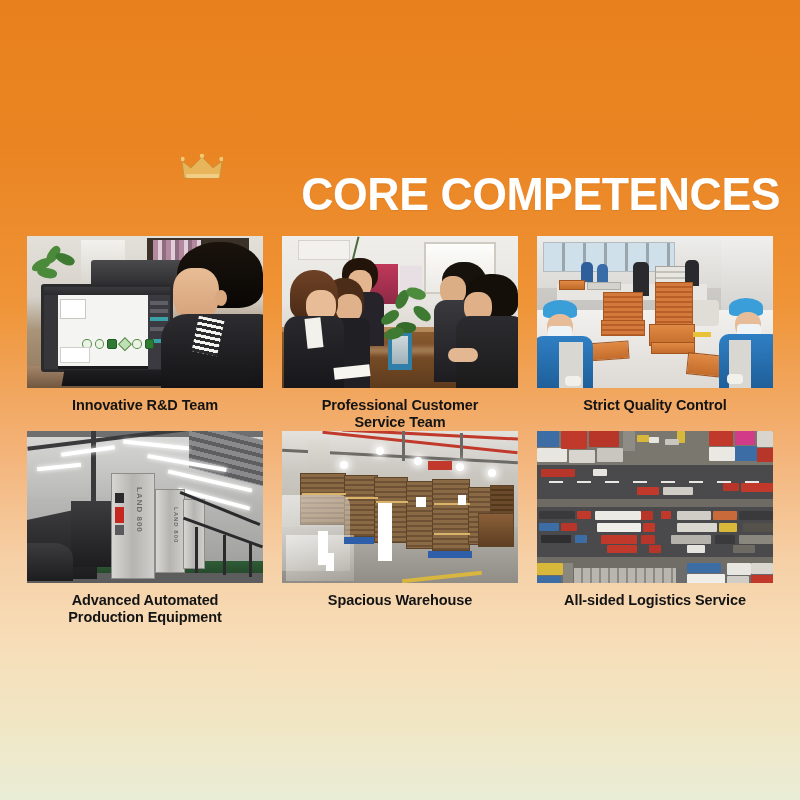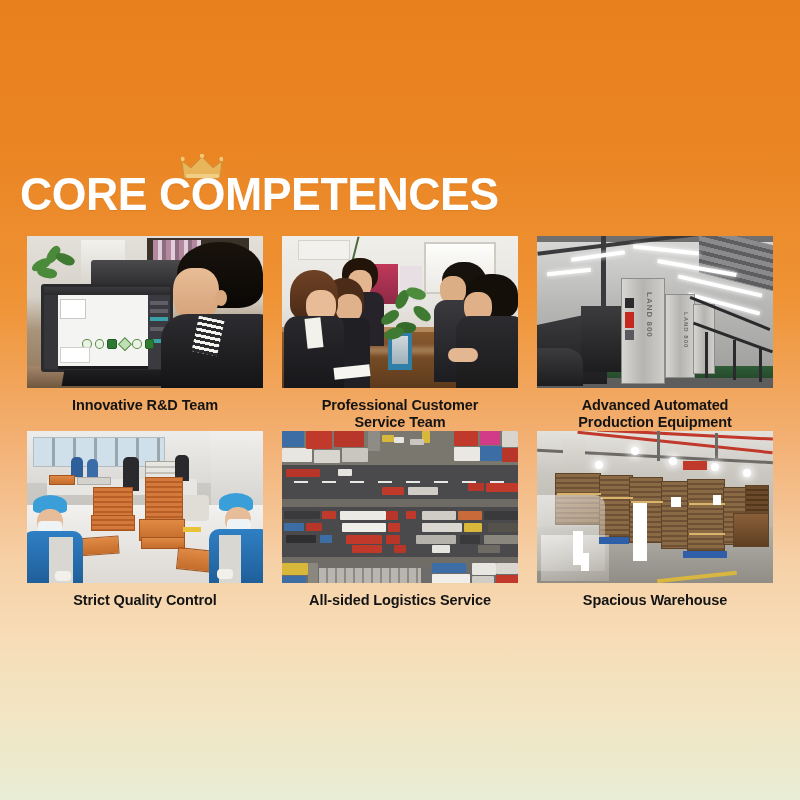--- a/index.html
+++ b/index.html
@@ -16,21 +16,21 @@
        #f7ddb8 80%,
        #f1e6c4 90%,
        #e9edd6 100%);
     overflow:hidden;
     position:relative;
   }
 
   
   .title-block {
     position:absolute; top:152px; left:0; width:800px;
-    text-align:left;
+    text-align:right;
   }
   .crown {
     position:absolute; left:181px; top:2px;
     width:42px; height:28px;
   }
   .title-text {
     font-size:47px;
     font-weight:bold;
     color:#ffffff;
     letter-spacing:-0.5px;
@@ -400,61 +400,20 @@
       <div class="hands"></div>
       <div class="paper"></div>
     </div>
     <div class="caption">
       <div>Professional Customer</div>
       <div>Service Team</div>
     </div>
   </div>
 
   <div class="cell">
-    <div class="photo p3">
-      <div class="ceil"></div>
-      <div class="duct" style="left:0; top:0; width:236px; height:6px;"></div>
-      <div class="duct" style="right:0; top:0; width:74px; height:46px;
-           background:repeating-linear-gradient(180deg,#8a8a8c 0 5px,#5e5e60 5px 9px);
-           transform:skewY(14deg);"></div>
-      <div class="beam" style="left:0; top:6px; width:160px; height:4px; transform:rotate(-7deg);"></div>
-      <div class="beam" style="left:64px; top:0; width:5px; height:150px;"></div>
-      <div class="lamp" style="left:34px; top:18px; width:54px; transform:rotate(-8deg);"></div>
-      <div class="lamp" style="left:96px; top:12px; width:66px; transform:rotate(6deg);"></div>
-      <div class="lamp" style="left:120px; top:30px; width:80px; transform:rotate(10deg);"></div>
-      <div class="lamp" style="left:140px; top:48px; width:86px; transform:rotate(13deg);"></div>
-      <div class="lamp" style="left:10px; top:34px; width:44px; transform:rotate(-6deg);"></div>
-      <div class="lamp" style="left:150px; top:66px; width:74px; transform:rotate(15deg);"></div>
-      <div class="floor"></div>
-      <div class="flrgray"></div>
-      <div class="dark" style="left:-6px; top:74px; width:76px; height:74px;
-           clip-path:polygon(0 22%,100% 0,100% 100%,0 100%);"></div>
-      <div class="dark" style="left:44px; top:70px; width:52px; height:66px;"></div>
-      <div class="unit" style="left:84px; top:42px; width:44px; height:106px;"></div>
-      <div class="unit" style="left:128px; top:58px; width:30px; height:84px;"></div>
-      <div class="unit" style="left:156px; top:68px; width:22px; height:70px;"></div>
-      <div class="logo" style="left:108px; top:56px;">LAND 800</div>
-      <div class="logo" style="left:146px; top:76px; font-size:6px;">LAND 800</div>
-      <div class="ctrl" style="left:88px; top:76px;"></div>
-      <div class="ctrl2" style="left:88px; top:62px;"></div>
-      <div class="ctrl2" style="left:88px; top:94px; background:#5a5a5e;"></div>
-      <div class="rail" style="left:150px; top:76px; width:86px; height:3px; transform:rotate(22deg);"></div>
-      <div class="rail" style="left:154px; top:100px; width:84px; height:3px; transform:rotate(20deg);"></div>
-      <div class="rail" style="left:168px; top:96px; width:3px; height:46px;"></div>
-      <div class="rail" style="left:196px; top:104px; width:3px; height:40px;"></div>
-      <div class="rail" style="left:222px; top:112px; width:3px; height:34px;"></div>
-      <div class="dark" style="left:0; top:112px; width:46px; height:38px; border-radius:0 40% 0 0;"></div>
-    </div>
-    <div class="caption">
-      <div>Advanced Automated</div>
-      <div>Production Equipment</div>
-    </div>
-  </div>
-
-  <div class="cell">
     <div class="photo p4">
       <div class="floor"></div>
       <div class="wall"></div>
       <div class="winrow"></div>
       <div class="rwall"></div>
       <div class="tableBack"></div>
       <div class="mach"></div>
       <div class="bgper" style="left:96px; top:26px; width:16px; height:34px;"></div>
       <div class="bgper" style="left:148px; top:24px; width:14px; height:26px;"></div>
       <div class="bgper" style="left:44px; top:26px; width:12px; height:20px; background:#2f5f9a;"></div>
@@ -487,102 +446,57 @@
         <div class="vest" style="right:26px; top:42px; width:22px; height:48px;"></div>
         <div class="glove" style="right:34px; top:76px; width:16px; height:10px;"></div>
       </div>
     </div>
     <div class="caption">
       <div>Strict Quality Control</div>
     </div>
   </div>
 
   <div class="cell">
-    <div class="photo p6">
-      <div class="ground" style="top:0; height:36px; background:#7a776f;"></div>
-
-      <div class="cont" style="left:0;   top:0;  width:22px; height:16px; background:#3c6ea5;"></div>
-      <div class="cont" style="left:0;   top:17px;width:30px; height:14px; background:#e8e6e0;"></div>
-      <div class="cont" style="left:24px; top:0; width:26px; height:18px; background:#c0392b;"></div>
-      <div class="cont" style="left:32px; top:19px;width:26px; height:13px; background:#d8d5cf;"></div>
-      <div class="cont" style="left:52px; top:0;  width:30px; height:16px; background:#b8352a;"></div>
-      <div class="cont" style="left:60px; top:17px;width:26px; height:14px; background:#c9c6bf;"></div>
-      <div class="cont" style="left:86px; top:0;  width:12px; height:20px; background:#8f8c86;"></div>
-      <div class="cont" style="left:140px;top:0;  width:8px;  height:12px; background:#d8b83a;"></div>
-      <div class="cont" style="left:172px;top:0;  width:24px; height:15px; background:#c0392b;"></div>
-      <div class="cont" style="left:172px;top:16px;width:26px;height:14px; background:#eae8e2;"></div>
-      <div class="cont" style="left:198px;top:0;  width:20px; height:14px; background:#d13b88;"></div>
-      <div class="cont" style="left:198px;top:15px;width:22px;height:15px; background:#3c6ea5;"></div>
-      <div class="cont" style="left:220px;top:0;  width:16px; height:16px; background:#d8d5cf;"></div>
-      <div class="cont" style="left:220px;top:17px;width:16px;height:14px; background:#b8352a;"></div>
-      <div class="cont" style="left:100px;top:4px; width:12px; height:7px; background:#d8b83a;"></div>
-      <div class="cont" style="left:112px;top:6px; width:10px; height:6px; background:#e8e6e0;"></div>
-      <div class="cont" style="left:128px;top:8px; width:14px; height:6px; background:#c9c6bf;"></div>
-
-      <div class="road" style="top:34px; height:34px;"></div>
-      <div class="dash" style="left:12px; top:50px; width:14px;"></div>
-      <div class="dash" style="left:40px; top:50px; width:14px;"></div>
-      <div class="dash" style="left:68px; top:50px; width:14px;"></div>
-      <div class="dash" style="left:96px; top:50px; width:14px;"></div>
-      <div class="dash" style="left:124px;top:50px; width:14px;"></div>
-      <div class="dash" style="left:152px;top:50px; width:14px;"></div>
-      <div class="dash" style="left:180px;top:50px; width:14px;"></div>
-      <div class="dash" style="left:208px;top:50px; width:14px;"></div>
-      <div class="truck" style="left:4px;  top:38px; width:34px; height:8px; background:#b8352a;"></div>
-      <div class="truck" style="left:56px; top:38px; width:14px; height:7px; background:#e6e4de;"></div>
-      <div class="truck" style="left:100px;top:56px; width:22px; height:8px; background:#c0392b;"></div>
-      <div class="truck" style="left:126px;top:56px; width:30px; height:8px; background:#d0cdc6;"></div>
-      <div class="truck" style="left:186px;top:52px; width:16px; height:8px; background:#b8352a;"></div>
-      <div class="truck" style="left:204px;top:52px; width:32px; height:9px; background:#c0392b;"></div>
-
-      <div class="ground" style="top:68px; height:8px; background:#6e6b64;"></div>
-
-      <div class="road" style="top:76px; height:50px;"></div>
-      <div class="truck" style="left:2px;  top:80px; width:36px; height:8px; background:#3a3a3c;"></div>
-      <div class="truck" style="left:40px; top:80px; width:14px; height:8px; background:#c0392b;"></div>
-      <div class="truck" style="left:58px; top:80px; width:46px; height:9px; background:#eceae4;"></div>
-      <div class="truck" style="left:104px;top:80px; width:12px; height:9px; background:#b8352a;"></div>
-      <div class="truck" style="left:124px;top:80px; width:10px; height:8px; background:#c0392b;"></div>
-      <div class="truck" style="left:140px;top:80px; width:34px; height:9px; background:#d0cdc6;"></div>
-      <div class="truck" style="left:176px;top:80px; width:24px; height:9px; background:#c96a3a;"></div>
-      <div class="truck" style="left:202px;top:80px; width:34px; height:9px; background:#3a3a3c;"></div>
-      <div class="truck" style="left:2px;  top:92px; width:20px; height:8px; background:#3c6ea5;"></div>
-      <div class="truck" style="left:24px; top:92px; width:16px; height:8px; background:#b8352a;"></div>
-      <div class="truck" style="left:60px; top:92px; width:44px; height:9px; background:#f0eee8;"></div>
-      <div class="truck" style="left:106px;top:92px; width:12px; height:9px; background:#c0392b;"></div>
-      <div class="truck" style="left:140px;top:92px; width:40px; height:9px; background:#dad7d0;"></div>
-      <div class="truck" style="left:182px;top:92px; width:18px; height:9px; background:#d8b83a;"></div>
-      <div class="truck" style="left:206px;top:92px; width:30px; height:9px; background:#55524c;"></div>
-      <div class="truck" style="left:4px;  top:104px; width:30px; height:8px; background:#2f2f31;"></div>
-      <div class="truck" style="left:38px; top:104px; width:12px; height:8px; background:#3c6ea5;"></div>
-      <div class="truck" style="left:64px; top:104px; width:36px; height:9px; background:#c0392b;"></div>
-      <div class="truck" style="left:104px;top:104px; width:14px; height:9px; background:#b8352a;"></div>
-      <div class="truck" style="left:134px;top:104px; width:40px; height:9px; background:#b5b2ab;"></div>
-      <div class="truck" style="left:178px;top:104px; width:20px; height:9px; background:#3a3a3c;"></div>
-      <div class="truck" style="left:202px;top:104px; width:34px; height:9px; background:#8a877f;"></div>
-      <div class="truck" style="left:20px; top:114px; width:26px; height:8px; background:#4a4a4c;"></div>
-      <div class="truck" style="left:70px; top:114px; width:30px; height:8px; background:#c0392b;"></div>
-      <div class="truck" style="left:112px;top:114px; width:12px; height:8px; background:#b8352a;"></div>
-      <div class="truck" style="left:150px;top:114px; width:18px; height:8px; background:#e6e4de;"></div>
-      <div class="truck" style="left:196px;top:114px; width:22px; height:8px; background:#6e6b64;"></div>
-
-      <div class="ground" style="top:126px; height:10px; background:#706d66;"></div>
-      <div class="bldg" style="left:36px; top:136px; width:104px; height:20px;"></div>
-      <div class="cont" style="left:0;   top:132px; width:26px; height:12px; background:#d8b83a;"></div>
-      <div class="cont" style="left:0;   top:145px; width:24px; height:8px;  background:#3c6ea5;"></div>
-      <div class="cont" style="left:26px; top:132px; width:10px; height:22px; background:#8a877f;"></div>
-      <div class="cont" style="left:150px;top:132px; width:34px; height:10px; background:#3c6ea5;"></div>
-      <div class="cont" style="left:150px;top:143px; width:38px; height:11px; background:#f0eee8;"></div>
-      <div class="cont" style="left:190px;top:132px; width:24px; height:12px; background:#e8e6e0;"></div>
-      <div class="cont" style="left:190px;top:145px; width:22px; height:9px;  background:#d0cdc6;"></div>
-      <div class="cont" style="left:214px;top:132px; width:22px; height:11px; background:#dad7d0;"></div>
-      <div class="cont" style="left:214px;top:144px; width:22px; height:10px; background:#c0392b;"></div>
+    <div class="photo p3">
+      <div class="ceil"></div>
+      <div class="duct" style="left:0; top:0; width:236px; height:6px;"></div>
+      <div class="duct" style="right:0; top:0; width:74px; height:46px;
+           background:repeating-linear-gradient(180deg,#8a8a8c 0 5px,#5e5e60 5px 9px);
+           transform:skewY(14deg);"></div>
+      <div class="beam" style="left:0; top:6px; width:160px; height:4px; transform:rotate(-7deg);"></div>
+      <div class="beam" style="left:64px; top:0; width:5px; height:150px;"></div>
+      <div class="lamp" style="left:34px; top:18px; width:54px; transform:rotate(-8deg);"></div>
+      <div class="lamp" style="left:96px; top:12px; width:66px; transform:rotate(6deg);"></div>
+      <div class="lamp" style="left:120px; top:30px; width:80px; transform:rotate(10deg);"></div>
+      <div class="lamp" style="left:140px; top:48px; width:86px; transform:rotate(13deg);"></div>
+      <div class="lamp" style="left:10px; top:34px; width:44px; transform:rotate(-6deg);"></div>
+      <div class="lamp" style="left:150px; top:66px; width:74px; transform:rotate(15deg);"></div>
+      <div class="floor"></div>
+      <div class="flrgray"></div>
+      <div class="dark" style="left:-6px; top:74px; width:76px; height:74px;
+           clip-path:polygon(0 22%,100% 0,100% 100%,0 100%);"></div>
+      <div class="dark" style="left:44px; top:70px; width:52px; height:66px;"></div>
+      <div class="unit" style="left:84px; top:42px; width:44px; height:106px;"></div>
+      <div class="unit" style="left:128px; top:58px; width:30px; height:84px;"></div>
+      <div class="unit" style="left:156px; top:68px; width:22px; height:70px;"></div>
+      <div class="logo" style="left:108px; top:56px;">LAND 800</div>
+      <div class="logo" style="left:146px; top:76px; font-size:6px;">LAND 800</div>
+      <div class="ctrl" style="left:88px; top:76px;"></div>
+      <div class="ctrl2" style="left:88px; top:62px;"></div>
+      <div class="ctrl2" style="left:88px; top:94px; background:#5a5a5e;"></div>
+      <div class="rail" style="left:150px; top:76px; width:86px; height:3px; transform:rotate(22deg);"></div>
+      <div class="rail" style="left:154px; top:100px; width:84px; height:3px; transform:rotate(20deg);"></div>
+      <div class="rail" style="left:168px; top:96px; width:3px; height:46px;"></div>
+      <div class="rail" style="left:196px; top:104px; width:3px; height:40px;"></div>
+      <div class="rail" style="left:222px; top:112px; width:3px; height:34px;"></div>
+      <div class="dark" style="left:0; top:112px; width:46px; height:38px; border-radius:0 40% 0 0;"></div>
     </div>
     <div class="caption">
-      <div>All-sided Logistics Service</div>
+      <div>Advanced Automated</div>
+      <div>Production Equipment</div>
     </div>
   </div>
 
   <div class="cell">
     <div class="photo p5">
       <div class="ceil"></div>
       <div class="pipe" style="left:40px; top:10px; width:196px; transform:rotate(6deg);"></div>
       <div class="pipe" style="left:60px; top:2px; width:176px; transform:rotate(3deg);"></div>
       <div class="beam" style="left:0; top:24px; width:236px; height:3px; transform:rotate(3deg);"></div>
       <div class="beam" style="left:120px; top:0; width:3px; height:30px;"></div>
@@ -618,13 +532,99 @@
       <div class="pallet" style="left:146px; top:120px; width:44px;"></div>
       <div class="pallet" style="left:62px; top:106px; width:30px;"></div>
       <div class="yellow" style="position:absolute; left:120px; bottom:4px; width:80px; height:4px; transform:rotate(-6deg);"></div>
       <div class="bundle" style="left:196px; top:82px; width:36px; height:34px; background:linear-gradient(#8a5f39,#5f3f22);"></div>
     </div>
     <div class="caption">
       <div>Spacious Warehouse</div>
     </div>
   </div>
 
+  <div class="cell">
+    <div class="photo p6">
+      <div class="ground" style="top:0; height:36px; background:#7a776f;"></div>
+
+      <div class="cont" style="left:0;   top:0;  width:22px; height:16px; background:#3c6ea5;"></div>
+      <div class="cont" style="left:0;   top:17px;width:30px; height:14px; background:#e8e6e0;"></div>
+      <div class="cont" style="left:24px; top:0; width:26px; height:18px; background:#c0392b;"></div>
+      <div class="cont" style="left:32px; top:19px;width:26px; height:13px; background:#d8d5cf;"></div>
+      <div class="cont" style="left:52px; top:0;  width:30px; height:16px; background:#b8352a;"></div>
+      <div class="cont" style="left:60px; top:17px;width:26px; height:14px; background:#c9c6bf;"></div>
+      <div class="cont" style="left:86px; top:0;  width:12px; height:20px; background:#8f8c86;"></div>
+      <div class="cont" style="left:140px;top:0;  width:8px;  height:12px; background:#d8b83a;"></div>
+      <div class="cont" style="left:172px;top:0;  width:24px; height:15px; background:#c0392b;"></div>
+      <div class="cont" style="left:172px;top:16px;width:26px;height:14px; background:#eae8e2;"></div>
+      <div class="cont" style="left:198px;top:0;  width:20px; height:14px; background:#d13b88;"></div>
+      <div class="cont" style="left:198px;top:15px;width:22px;height:15px; background:#3c6ea5;"></div>
+      <div class="cont" style="left:220px;top:0;  width:16px; height:16px; background:#d8d5cf;"></div>
+      <div class="cont" style="left:220px;top:17px;width:16px;height:14px; background:#b8352a;"></div>
+      <div class="cont" style="left:100px;top:4px; width:12px; height:7px; background:#d8b83a;"></div>
+      <div class="cont" style="left:112px;top:6px; width:10px; height:6px; background:#e8e6e0;"></div>
+      <div class="cont" style="left:128px;top:8px; width:14px; height:6px; background:#c9c6bf;"></div>
+
+      <div class="road" style="top:34px; height:34px;"></div>
+      <div class="dash" style="left:12px; top:50px; width:14px;"></div>
+      <div class="dash" style="left:40px; top:50px; width:14px;"></div>
+      <div class="dash" style="left:68px; top:50px; width:14px;"></div>
+      <div class="dash" style="left:96px; top:50px; width:14px;"></div>
+      <div class="dash" style="left:124px;top:50px; width:14px;"></div>
+      <div class="dash" style="left:152px;top:50px; width:14px;"></div>
+      <div class="dash" style="left:180px;top:50px; width:14px;"></div>
+      <div class="dash" style="left:208px;top:50px; width:14px;"></div>
+      <div class="truck" style="left:4px;  top:38px; width:34px; height:8px; background:#b8352a;"></div>
+      <div class="truck" style="left:56px; top:38px; width:14px; height:7px; background:#e6e4de;"></div>
+      <div class="truck" style="left:100px;top:56px; width:22px; height:8px; background:#c0392b;"></div>
+      <div class="truck" style="left:126px;top:56px; width:30px; height:8px; background:#d0cdc6;"></div>
+      <div class="truck" style="left:186px;top:52px; width:16px; height:8px; background:#b8352a;"></div>
+      <div class="truck" style="left:204px;top:52px; width:32px; height:9px; background:#c0392b;"></div>
+
+      <div class="ground" style="top:68px; height:8px; background:#6e6b64;"></div>
+
+      <div class="road" style="top:76px; height:50px;"></div>
+      <div class="truck" style="left:2px;  top:80px; width:36px; height:8px; background:#3a3a3c;"></div>
+      <div class="truck" style="left:40px; top:80px; width:14px; height:8px; background:#c0392b;"></div>
+      <div class="truck" style="left:58px; top:80px; width:46px; height:9px; background:#eceae4;"></div>
+      <div class="truck" style="left:104px;top:80px; width:12px; height:9px; background:#b8352a;"></div>
+      <div class="truck" style="left:124px;top:80px; width:10px; height:8px; background:#c0392b;"></div>
+      <div class="truck" style="left:140px;top:80px; width:34px; height:9px; background:#d0cdc6;"></div>
+      <div class="truck" style="left:176px;top:80px; width:24px; height:9px; background:#c96a3a;"></div>
+      <div class="truck" style="left:202px;top:80px; width:34px; height:9px; background:#3a3a3c;"></div>
+      <div class="truck" style="left:2px;  top:92px; width:20px; height:8px; background:#3c6ea5;"></div>
+      <div class="truck" style="left:24px; top:92px; width:16px; height:8px; background:#b8352a;"></div>
+      <div class="truck" style="left:60px; top:92px; width:44px; height:9px; background:#f0eee8;"></div>
+      <div class="truck" style="left:106px;top:92px; width:12px; height:9px; background:#c0392b;"></div>
+      <div class="truck" style="left:140px;top:92px; width:40px; height:9px; background:#dad7d0;"></div>
+      <div class="truck" style="left:182px;top:92px; width:18px; height:9px; background:#d8b83a;"></div>
+      <div class="truck" style="left:206px;top:92px; width:30px; height:9px; background:#55524c;"></div>
+      <div class="truck" style="left:4px;  top:104px; width:30px; height:8px; background:#2f2f31;"></div>
+      <div class="truck" style="left:38px; top:104px; width:12px; height:8px; background:#3c6ea5;"></div>
+      <div class="truck" style="left:64px; top:104px; width:36px; height:9px; background:#c0392b;"></div>
+      <div class="truck" style="left:104px;top:104px; width:14px; height:9px; background:#b8352a;"></div>
+      <div class="truck" style="left:134px;top:104px; width:40px; height:9px; background:#b5b2ab;"></div>
+      <div class="truck" style="left:178px;top:104px; width:20px; height:9px; background:#3a3a3c;"></div>
+      <div class="truck" style="left:202px;top:104px; width:34px; height:9px; background:#8a877f;"></div>
+      <div class="truck" style="left:20px; top:114px; width:26px; height:8px; background:#4a4a4c;"></div>
+      <div class="truck" style="left:70px; top:114px; width:30px; height:8px; background:#c0392b;"></div>
+      <div class="truck" style="left:112px;top:114px; width:12px; height:8px; background:#b8352a;"></div>
+      <div class="truck" style="left:150px;top:114px; width:18px; height:8px; background:#e6e4de;"></div>
+      <div class="truck" style="left:196px;top:114px; width:22px; height:8px; background:#6e6b64;"></div>
+
+      <div class="ground" style="top:126px; height:10px; background:#706d66;"></div>
+      <div class="bldg" style="left:36px; top:136px; width:104px; height:20px;"></div>
+      <div class="cont" style="left:0;   top:132px; width:26px; height:12px; background:#d8b83a;"></div>
+      <div class="cont" style="left:0;   top:145px; width:24px; height:8px;  background:#3c6ea5;"></div>
+      <div class="cont" style="left:26px; top:132px; width:10px; height:22px; background:#8a877f;"></div>
+      <div class="cont" style="left:150px;top:132px; width:34px; height:10px; background:#3c6ea5;"></div>
+      <div class="cont" style="left:150px;top:143px; width:38px; height:11px; background:#f0eee8;"></div>
+      <div class="cont" style="left:190px;top:132px; width:24px; height:12px; background:#e8e6e0;"></div>
+      <div class="cont" style="left:190px;top:145px; width:22px; height:9px;  background:#d0cdc6;"></div>
+      <div class="cont" style="left:214px;top:132px; width:22px; height:11px; background:#dad7d0;"></div>
+      <div class="cont" style="left:214px;top:144px; width:22px; height:10px; background:#c0392b;"></div>
+    </div>
+    <div class="caption">
+      <div>All-sided Logistics Service</div>
+    </div>
+  </div>
+
 </div>
 
 </body></html>

